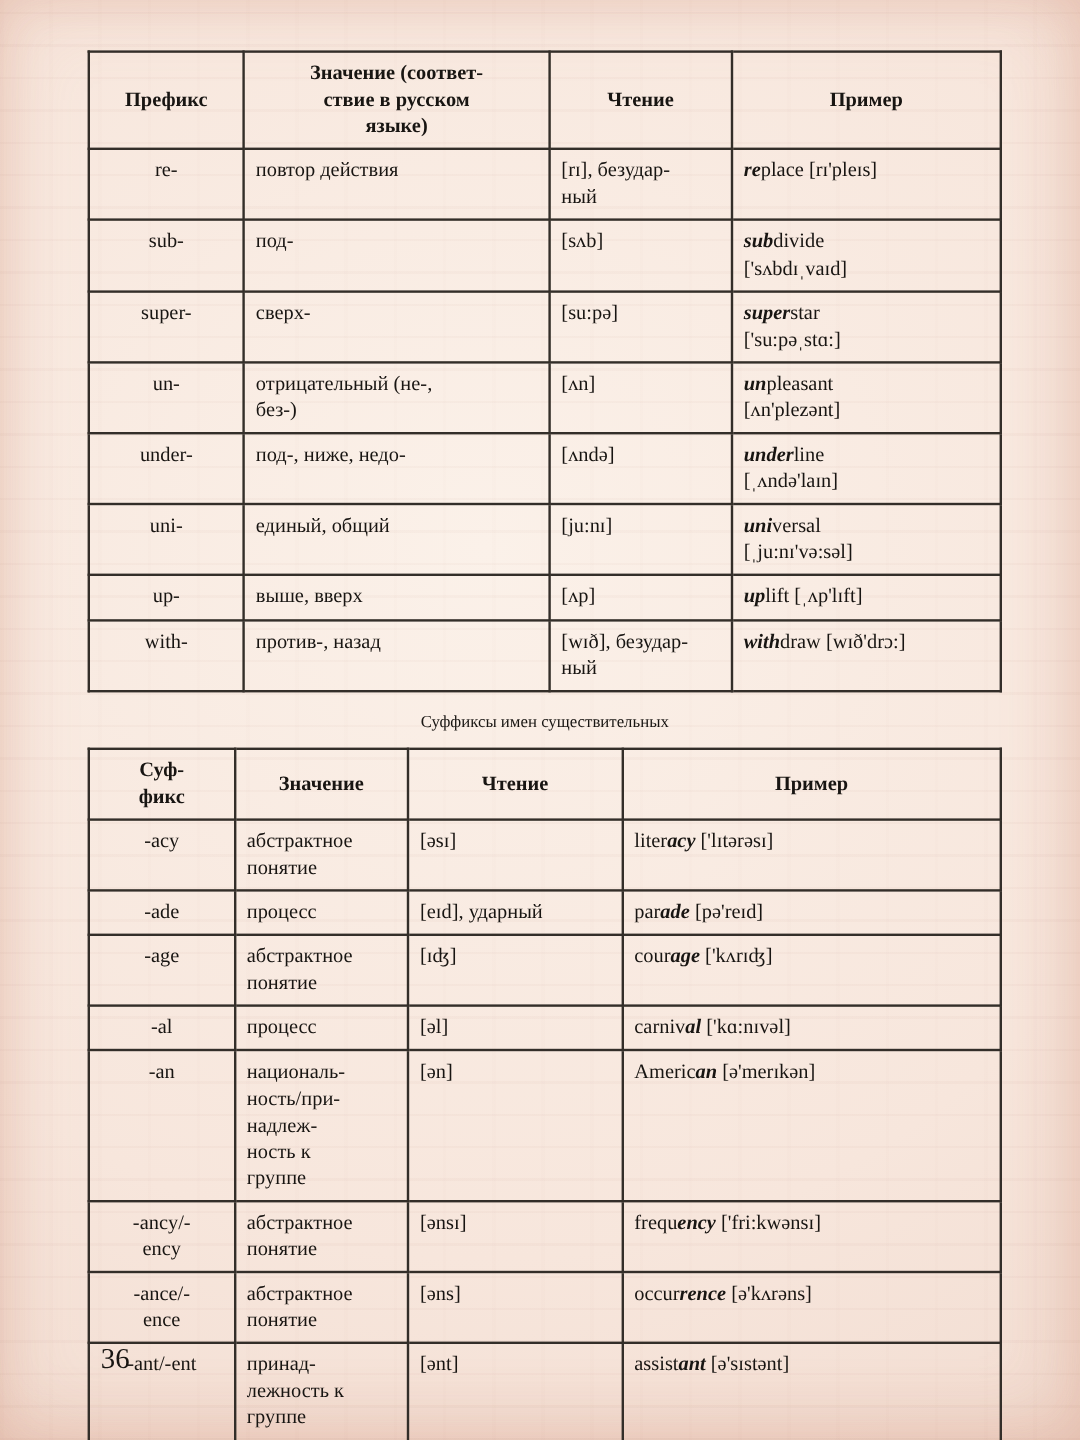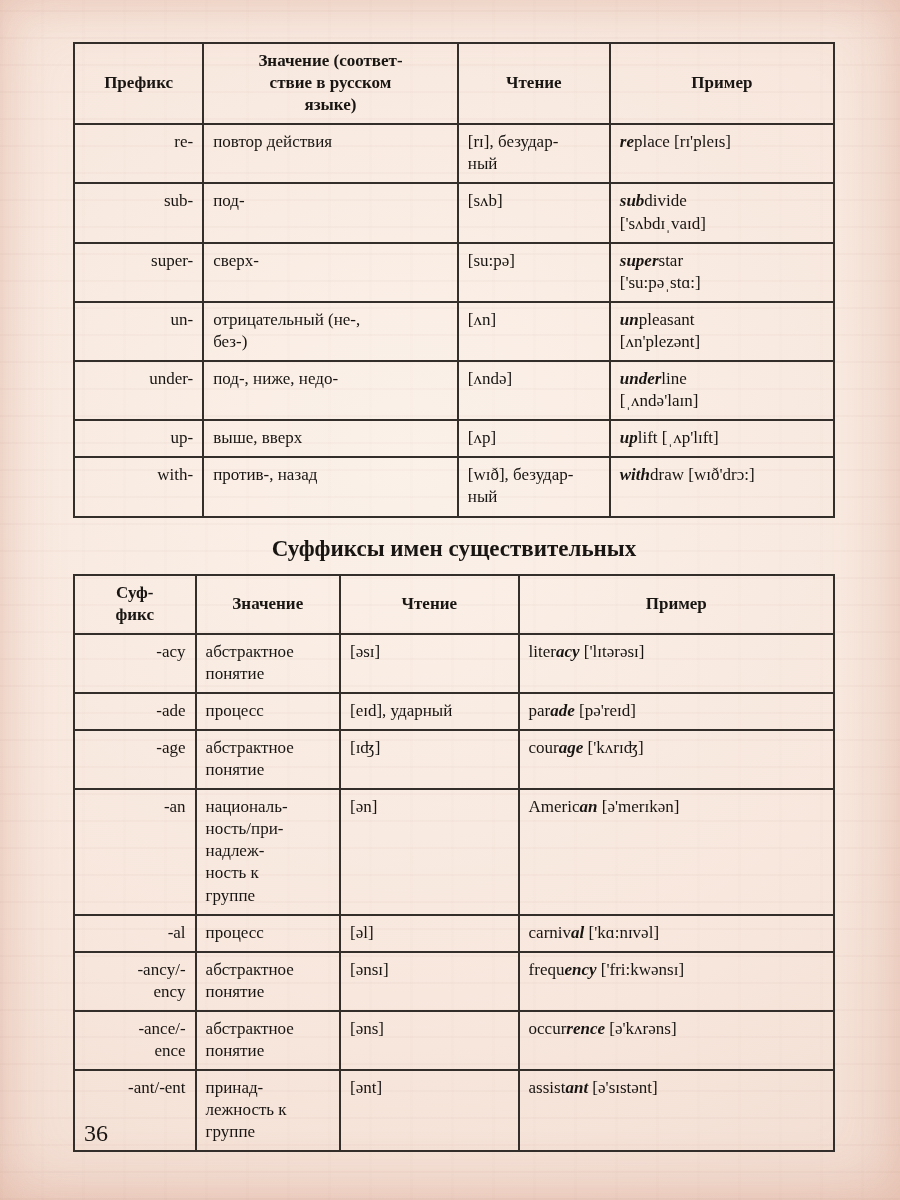--- a/index.html
+++ b/index.html
@@ -35,27 +35,27 @@
   #suffix-table{margin-top:4px;}
   .tbl th,.tbl td{
     border:2px solid #332e29;
     padding:6px 9px 7px 9px;
     vertical-align:top;
     font-size:17px;line-height:1.3;
     white-space:pre-line;
     word-wrap:break-word;
   }
   .tbl th{font-weight:bold;text-align:center;vertical-align:middle;}
-  td.affix{text-align:right;}
+  td.affix{text-align:center;}
   .exb{font-weight:bold;font-style:italic;margin-top:20px;}
   .exi{}
   .ext{font-style:normal;font-weight:normal;}
   .section-heading{
     width:762px;margin:18px 0 12px 73px;
-    text-align:center;font-weight:bold;font-size:23px;
+    text-align:center;font-weight:normal;font-size:14px;
     position:relative;z-index:1;
   }
   .page-number{
     position:absolute;left:84px;top:1120px;
     font-size:24px;z-index:1;
   }
   
   #prefix-table col.c1{width:17%;}  #prefix-table col.c2{width:33.5%;}
   #prefix-table col.c3{width:20%;}  #prefix-table col.c4{width:29.5%;}
   #suffix-table col.c1{width:16%;}  #suffix-table col.c2{width:19%;}
@@ -112,20 +112,27 @@
 [ʌn'plezənt]</span></td>
     </tr>
     <tr>
       <td class="affix">under-</td>
       <td>под-, ниже, недо-</td>
       <td>[ʌndə]</td>
       <td><span class="exb">under</span><span class="exi">line</span><span class="ext">
 [ˌʌndə'laɪn]</span></td>
     </tr>
     <tr>
+      <td class="affix">uni-</td>
+      <td>единый, общий</td>
+      <td>[ju:nɪ]</td>
+      <td><span class="exb">uni</span><span class="exi">versal</span><span class="ext">
+[ˌju:nɪ'və:səl]</span></td>
+    </tr>
+    <tr>
       <td class="affix">up-</td>
       <td>выше, вверх</td>
       <td>[ʌp]</td>
       <td><span class="exb">up</span><span class="exi">lift</span><span class="ext"> [ˌʌp'lɪft]</span></td>
     </tr>
     <tr>
       <td class="affix">with-</td>
       <td>против-, назад</td>
       <td>[wɪð], безудар-
 ный</td>
@@ -165,36 +172,36 @@
       <td><span class="exi">par</span><span class="exb">ade</span><span class="ext"> [pə'reɪd]</span></td>
     </tr>
     <tr>
       <td class="affix">-age</td>
       <td>абстрактное
 понятие</td>
       <td>[ɪʤ]</td>
       <td><span class="exi">cour</span><span class="exb">age</span><span class="ext"> ['kʌrɪʤ]</span></td>
     </tr>
     <tr>
+      <td class="affix">-al</td>
+      <td>процесс</td>
+      <td>[əl]</td>
+      <td><span class="exi">carniv</span><span class="exb">al</span><span class="ext"> ['kɑ:nɪvəl]</span></td>
+    </tr>
+    <tr>
       <td class="affix">-an</td>
       <td>националь-
 ность/при-
 надлеж-
 ность к
 группе</td>
       <td>[ən]</td>
       <td><span class="exi">Americ</span><span class="exb">an</span><span class="ext"> [ə'merɪkən]</span></td>
     </tr>
     <tr>
-      <td class="affix">-al</td>
-      <td>процесс</td>
-      <td>[əl]</td>
-      <td><span class="exi">carniv</span><span class="exb">al</span><span class="ext"> ['kɑ:nɪvəl]</span></td>
-    </tr>
-    <tr>
       <td class="affix">-ancy/-
 ency</td>
       <td>абстрактное
 понятие</td>
       <td>[ənsɪ]</td>
       <td><span class="exi">frequ</span><span class="exb">ency</span><span class="ext"> ['fri:kwənsɪ]</span></td>
     </tr>
     <tr>
       <td class="affix">-ance/-
 ence</td>

